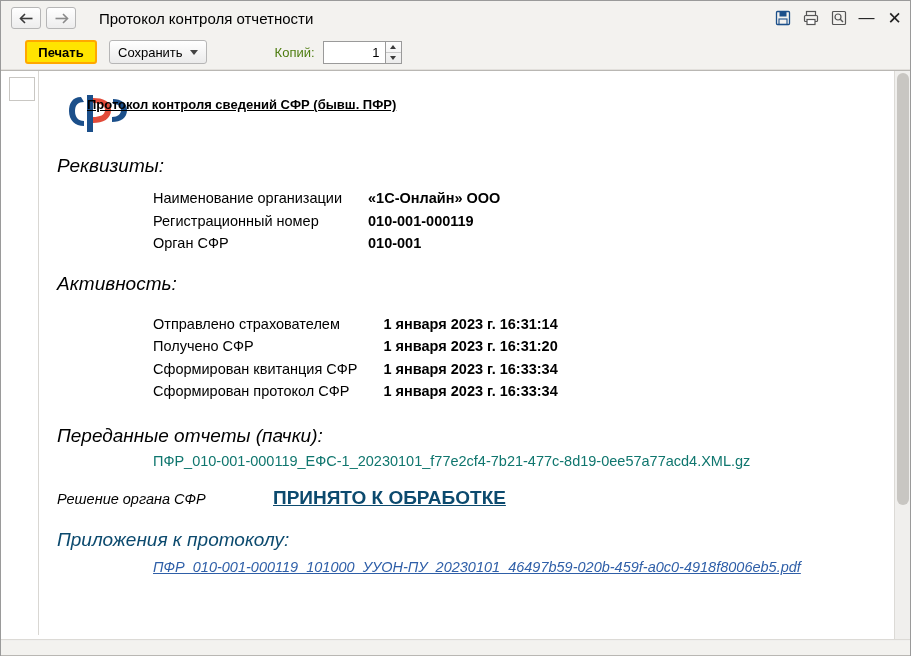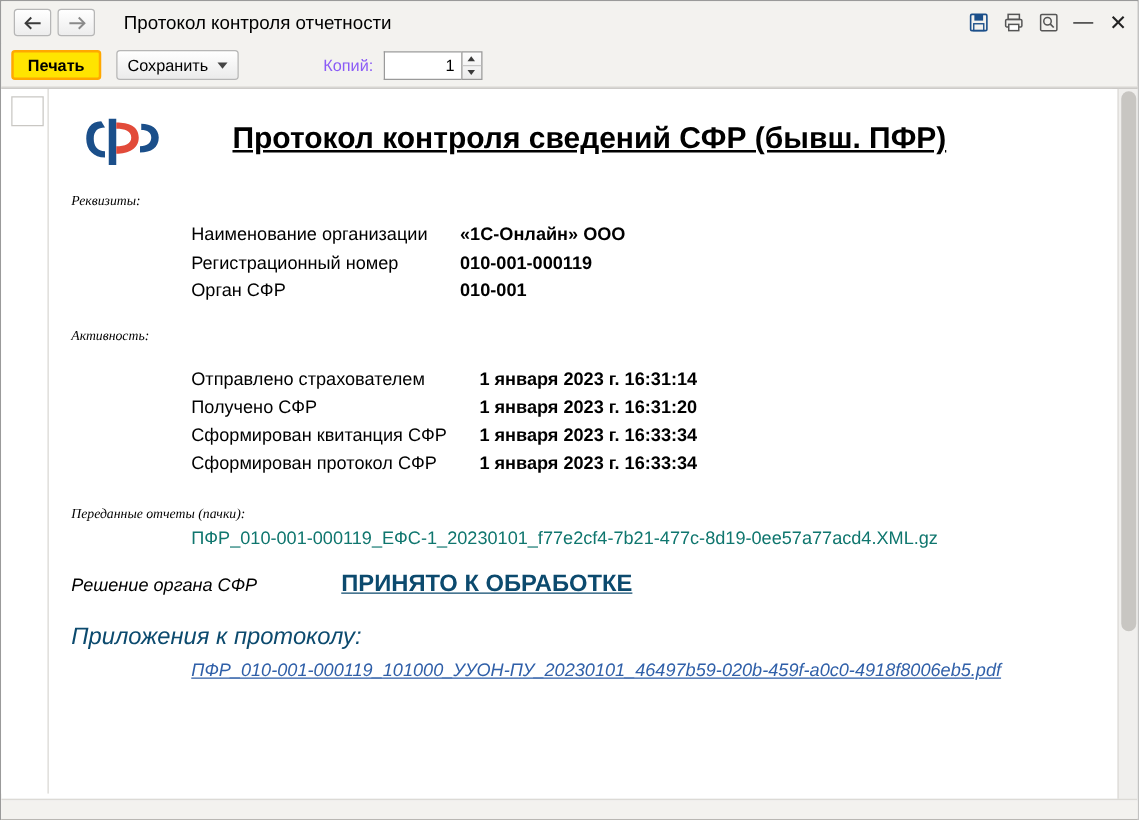--- a/index.html
+++ b/index.html
@@ -61,21 +61,21 @@
   .ticon svg { display: block; }
   .ticon.close { font-size: 17px; color: #222; font-weight: 400; }
   .ticon.minim { font-size: 16px; color: #222; }
 
   
   .toolbar {
     height: 35px;
     background: #f3f2ef;
     display: flex;
     align-items: center;
-    padding: 0 8px;
+    padding: 0 24px;
     border-bottom: 1px solid #e2e0dc;
   }
   .btn-print {
     height: 24px;
     min-width: 72px;
     padding: 0 8px;
     background: #ffe400;
     border: 2px solid #ffa800;
     border-radius: 3px;
     font-size: 13px;
@@ -98,21 +98,21 @@
   }
   .caret-down {
     width: 0; height: 0;
     border-left: 4px solid transparent;
     border-right: 4px solid transparent;
     border-top: 5px solid #444;
   }
   .copies-label {
     margin-left: 68px;
     font-size: 13px;
-    color: #8b5cf6;
+    color: #4d7c0f;
   }
   .spin-wrap {
     margin-left: 8px;
     display: flex;
     height: 23px;
   }
   .spin-input {
     width: 62px;
     height: 23px;
     border: 1px solid #9a9a9a;
@@ -191,34 +191,33 @@
 
   .logo-row { position: relative; height: 56px; }
   .logo {
     position: absolute;
     left: 10px; top: 6px;
     width: 66px; height: 46px;
   }
   .doc-title {
     position: absolute;
     left: 0; right: 0; top: 12px;
-    text-align: center;
-    font-size: 24px;
+    text-align: left;
+    font-size: 13px;
     font-weight: bold;
     color: #000;
     text-decoration: underline;
     padding-left: 30px;
   }
 
   .sec-head {
     font-style: italic;
-    font-size: 11px;
+    font-size: 19px;
     color: #000;
     margin: 14px 0 0 0;
-    font-family: Liberation Serif, serif;
   }
   .kv-table {
     margin: 10px 0 0 96px;
     border-collapse: collapse;
   }
   .kv-table td {
     font-size: 14.5px;
     color: #000;
     padding: 1px 0;
     vertical-align: top;

